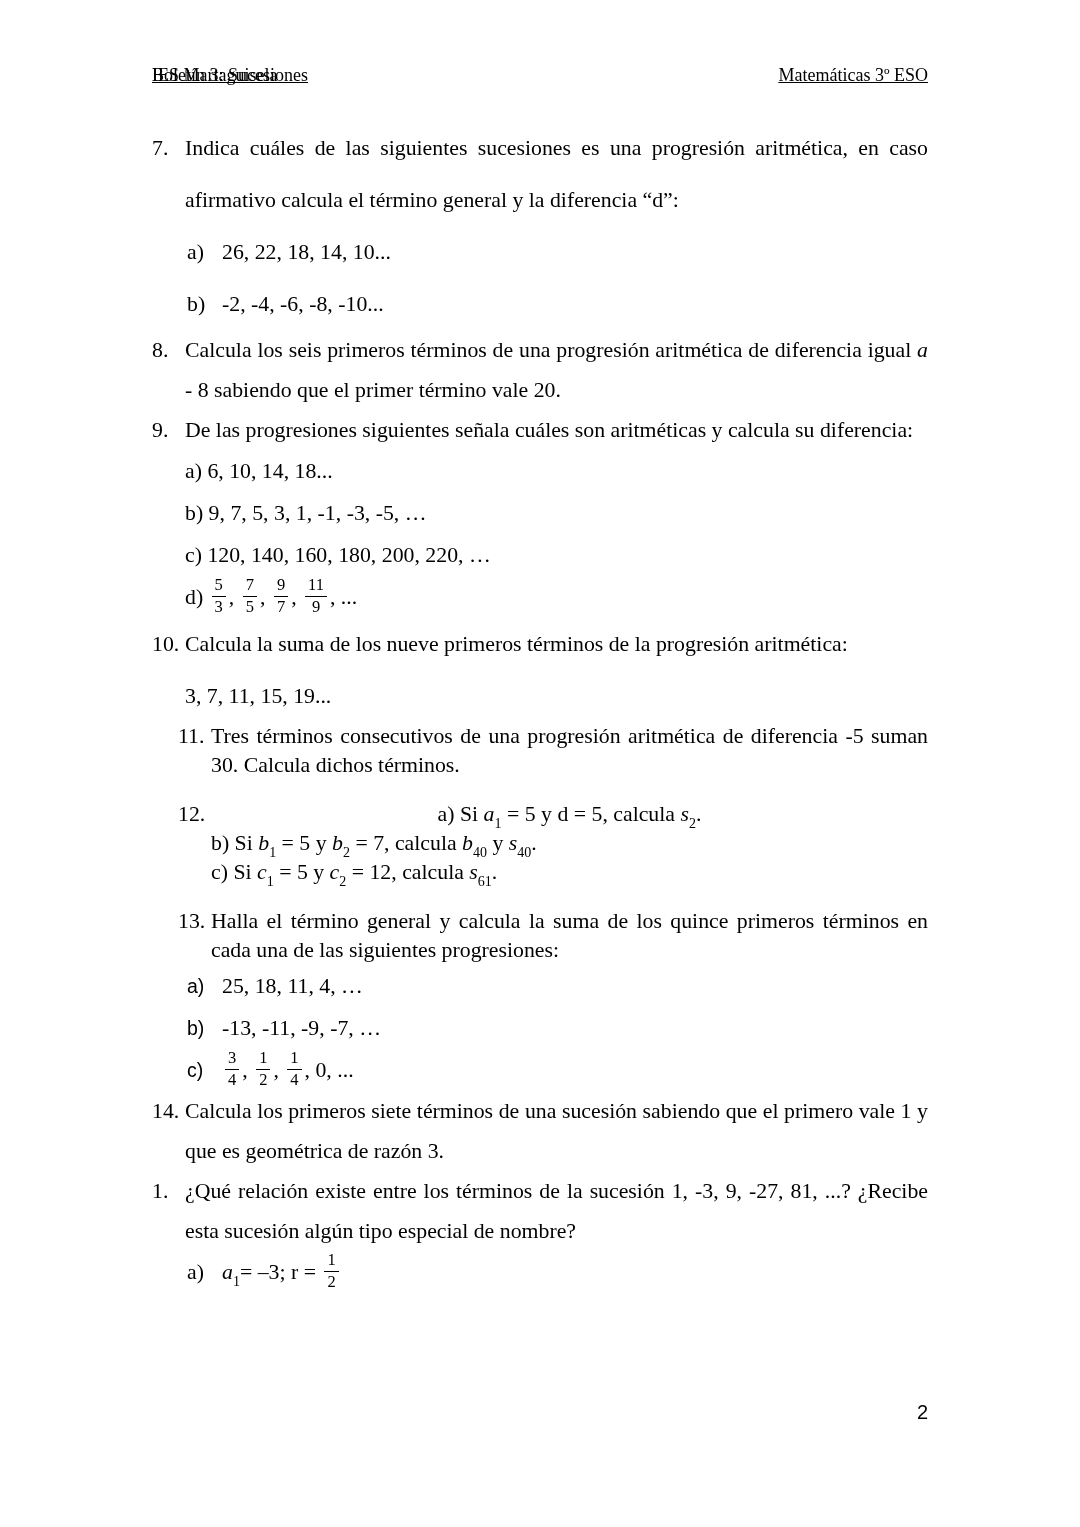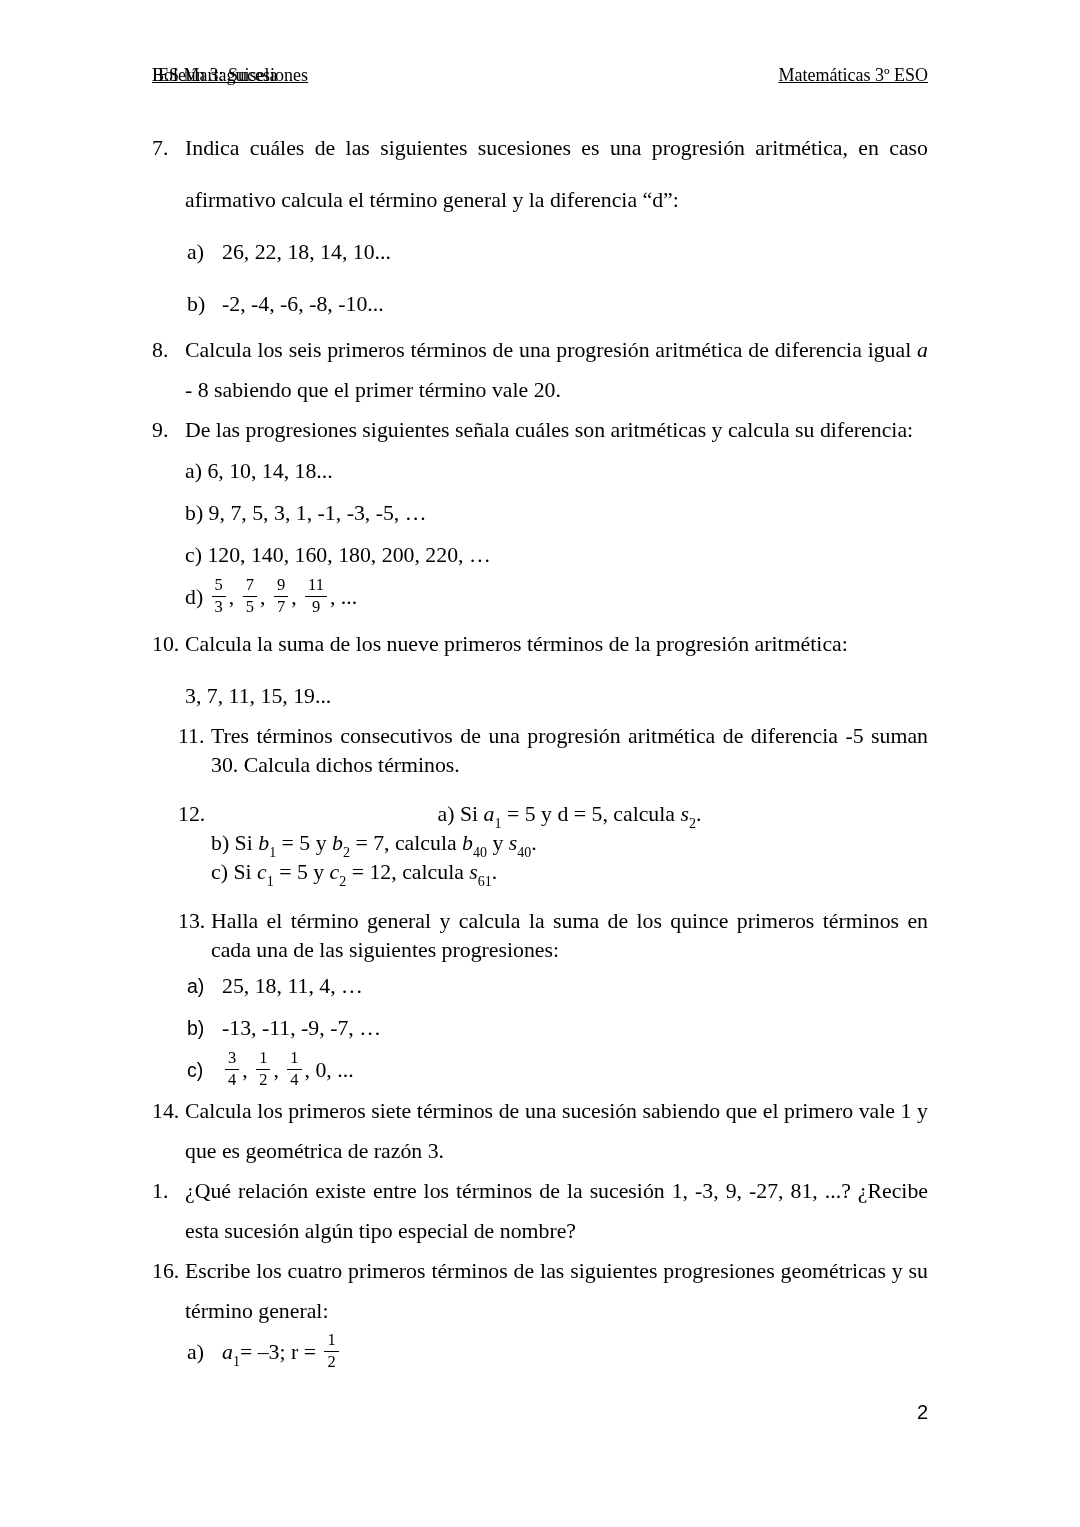--- a/index.html
+++ b/index.html
@@ -64,18 +64,17 @@
       <div class="blk sp-s just"><span class="num">11.</span>Tres términos consecutivos de una progresión aritmética de diferencia -5 suman 30. Calcula dichos términos.</div>
       <div class="blk sp-s gap"><span class="num">12.</span>a) Si <i class="mv">a<sub>1</sub></i> = 5 y d = 5, calcula <i class="mv">s<sub>2</sub></i>.</div>
       <div class="blk sp-s">b) Si <i class="mv">b<sub>1</sub></i> = 5 y <i class="mv">b<sub>2</sub></i> = 7, calcula <i class="mv">b<sub>40</sub></i> y <i class="mv">s<sub>40</sub></i>.</div>
       <div class="blk sp-s">c) Si <i class="mv">c<sub>1</sub></i> = 5 y <i class="mv">c<sub>2</sub></i> = 12, calcula <i class="mv">s<sub>61</sub></i>.</div>
       <div class="blk sp-s gap just"><span class="num">13.</span>Halla el término general y calcula la suma de los quince primeros términos en cada una de las siguientes progresiones:</div>
       <div class="blk sp-i haslab"><span class="lab sans">a)</span>25, 18, 11, 4, …</div>
       <div class="blk sp-i haslab"><span class="lab sans">b)</span>-13, -11, -9, -7, …</div>
       <div class="blk sp-i haslab"><span class="lab sans">c)</span><span class="frac"><span class="fn">3</span><span class="fd">4</span></span>, <span class="frac"><span class="fn">1</span><span class="fd">2</span></span>, <span class="frac"><span class="fn">1</span><span class="fd">4</span></span>, 0, ...</div>
       <div class="blk sp-m just"><span class="num">14.</span>Calcula los primeros siete términos de una sucesión sabiendo que el primero vale 1 y que es geométrica de razón 3.</div>
       <div class="blk sp-m just"><span class="num">1.</span>¿Qué relación existe entre los términos de la sucesión 1, -3, 9, -27, 81, ...? ¿Recibe esta sucesión algún tipo especial de nombre?</div>
-      <div class="blk sp-m just"><span class="num">16.</span>Escribe los cuatro primeros términos de las siguientes progresiones geométricas y su término general:</div>
       <div class="blk sp-i haslab"><span class="lab">a)</span><i class="mv">a<sub>1</sub></i>= –3; r = <span class="frac"><span class="fn">1</span><span class="fd">2</span></span></div>
     </div>
 
   <div class="pageno">2</div>
 </div>
 
 </body></html>

